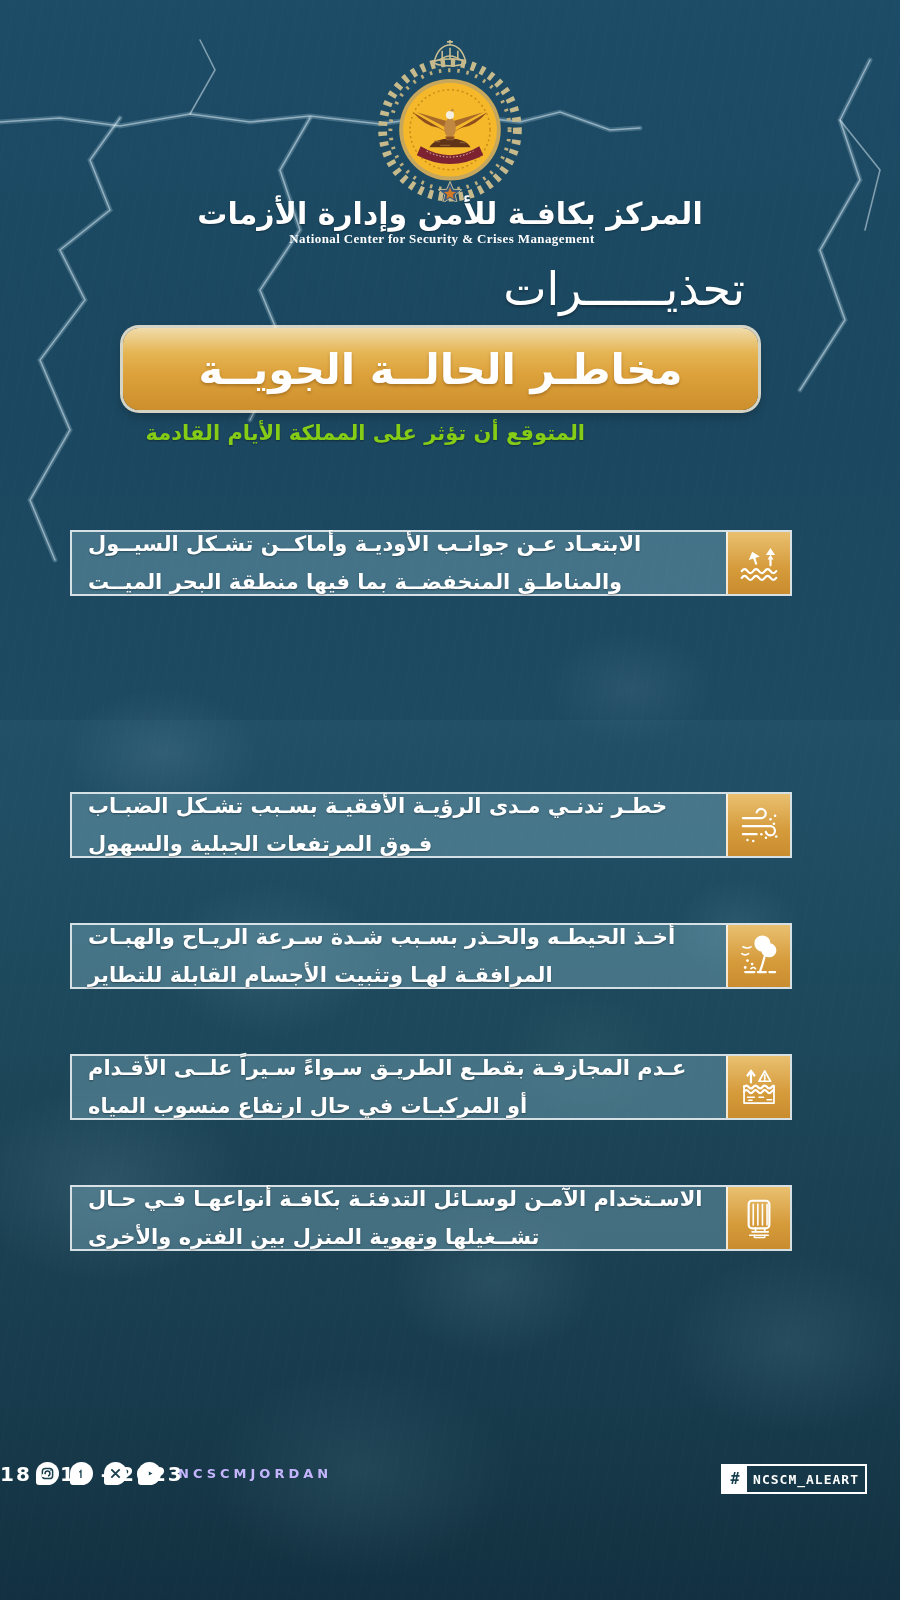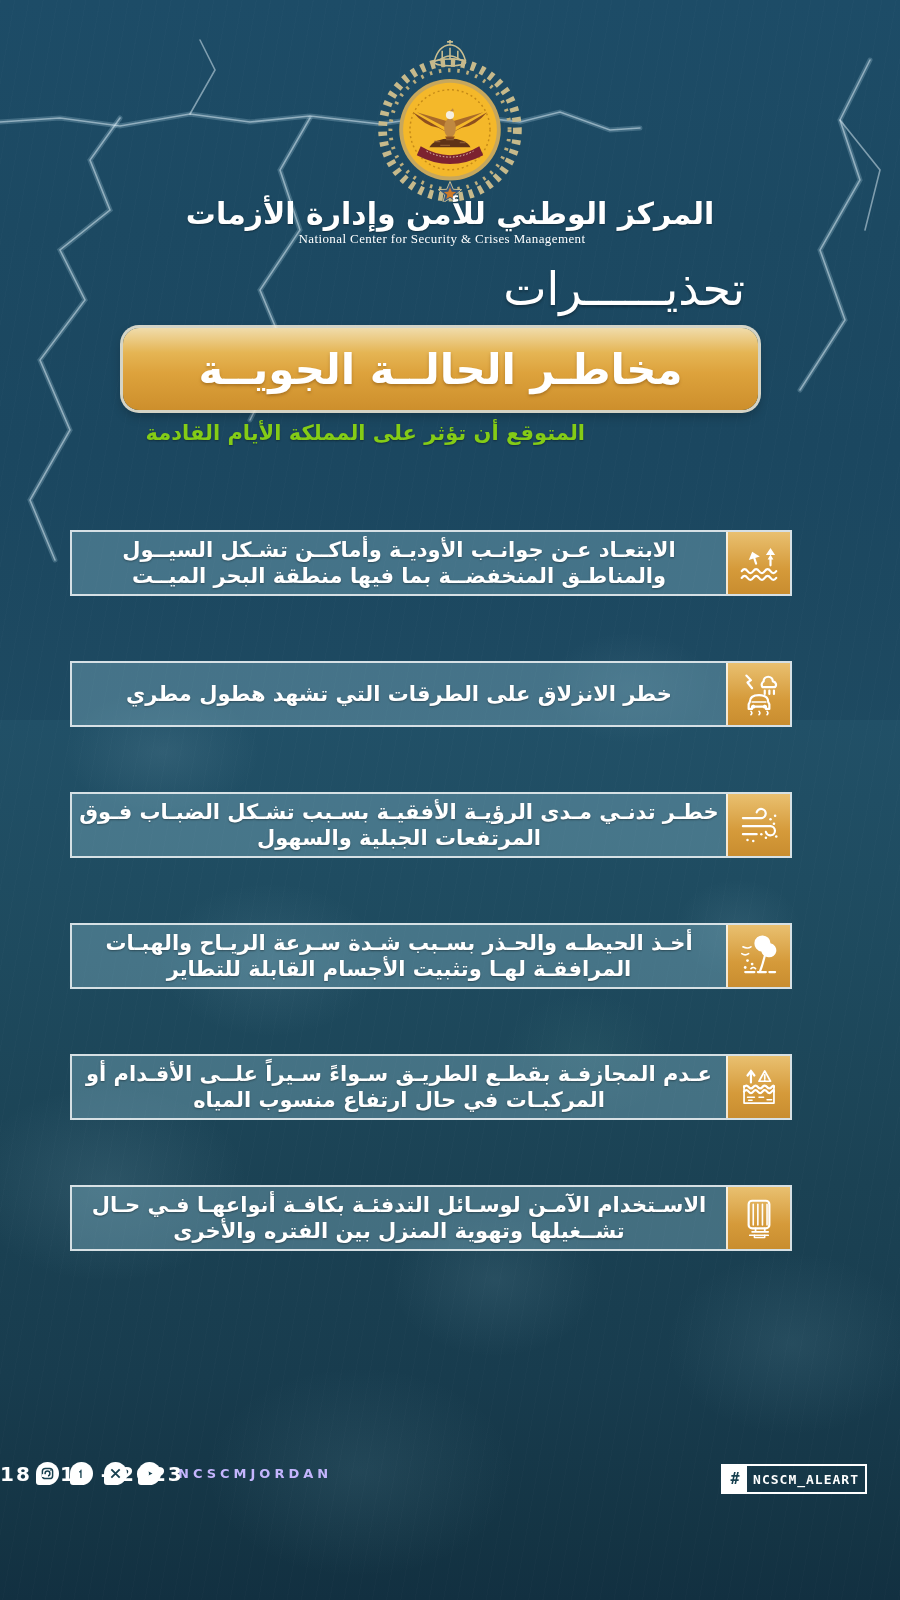--- a/index.html
+++ b/index.html
@@ -24,41 +24,41 @@
   }
   .rain{position:absolute;inset:0;opacity:.5;
     background:repeating-linear-gradient(100deg, rgba(255,255,255,.025) 0 1px, rgba(0,0,0,0) 1px 14px);}
   svg.lightning{position:absolute;left:0;top:0;}
 
   
   .emblem{position:absolute;left:330px;top:36px;width:240px;height:166px;}
   .org-ar{position:absolute;left:0;right:0;top:196px;text-align:center;color:#fff;
           font-size:30px;font-weight:bold;direction:rtl;text-shadow:0 1px 2px rgba(0,0,0,.35);}
   .org-en{position:absolute;left:0;right:16px;top:231px;text-align:center;color:#fff;
-          font-family:"Liberation Serif",serif;font-size:13px;font-weight:normal;letter-spacing:.4px;}
+          font-family:"Liberation Serif",serif;font-size:13px;font-weight:bold;letter-spacing:.4px;}
 
   
   .kicker{position:absolute;right:155px;top:262px;color:#fff;font-size:46px;font-weight:normal;
           direction:rtl;white-space:nowrap;text-shadow:0 2px 3px rgba(0,0,0,.3);}
   .banner{position:absolute;left:123px;top:328px;width:635px;height:82px;border-radius:16px;
           background:linear-gradient(180deg,#f0dcab 0%,#e5b554 30%,#dda23c 55%,#cd8f2c 100%);
           box-shadow:0 0 0 3px rgba(246,238,218,.85),0 5px 12px rgba(0,0,0,.3);
           display:flex;align-items:center;justify-content:center;}
   .banner span{color:#fff;font-size:42px;font-weight:bold;direction:rtl;white-space:nowrap;
                text-shadow:0 2px 3px rgba(140,90,20,.55);}
   .subtitle{position:absolute;right:315px;top:421px;color:#84cc16;font-size:21px;font-weight:bold;
             direction:rtl;white-space:nowrap;text-shadow:0 1px 2px rgba(0,0,0,.35);}
 
   
   .warning-row{position:absolute;left:70px;width:722px;height:66px;display:flex;align-items:stretch;
                background:rgba(130,180,198,.40);border:2px solid rgba(255,255,255,.78);
                box-sizing:border-box;}
   .warning-text{flex:1;display:flex;align-items:center;justify-content:center;direction:rtl;
-                color:#fff;font-size:21px;font-weight:bold;line-height:26px;text-align:center;
-                padding:0 6px;text-shadow:0 1px 2px rgba(0,0,0,.35);}
+                color:#fff;font-size:21px;font-weight:bold;line-height:38px;text-align:left;
+                padding:0 16px;text-shadow:0 1px 2px rgba(0,0,0,.35);}
   .icon-box{width:62px;flex:0 0 62px;border-left:2px solid rgba(255,255,255,.78);
             background:linear-gradient(180deg,#e9c070 0%,#d59a3a 60%,#c98d2f 100%);
             display:flex;align-items:center;justify-content:center;}
   .icon-box svg{width:46px;height:46px;stroke:#fff;fill:none;stroke-width:1.9;
                 stroke-linecap:round;stroke-linejoin:round;}
 
   
   .footer-social{position:absolute;left:36px;top:1462px;display:flex;align-items:center;gap:11px;}
   .social-pin{width:23px;height:23px;background:#fff;border-radius:50% 50% 50% 3px;
               display:flex;align-items:center;justify-content:center;color:#17404f;
@@ -128,21 +128,21 @@
     <path d="M115,103 h10 l-5,9 z" fill="#8e4f1e"></path>
     <path d="M99,114 a22,13 0 0 1 42,0 z" fill="#5e3317"></path>
     <path d="M104,108 h6 M116,106 h8 M130,109 h6 M110,112 h10" stroke="#8a5a30" stroke-width="1.5"></path>
 
     <path d="M90,113 q30,18 60,0 l4,9 q-34,18 -68,0 Z" fill="#7c2230"></path>
     <path d="M96,118 q24,12 48,0" stroke="#e8d9c2" stroke-width="1" stroke-dasharray="1.5 2" fill="none"></path>
 
     <polygon points="120,149 123.4,157 132,157.3 125.4,162.8 127.4,171 120,166.3 112.6,171 114.6,162.8 108,157.3 116.6,157" fill="#35587e" stroke="#cbbe90" stroke-width="1"></polygon>
     <polygon points="120,155 121.8,159.5 126.3,159.7 122.8,162.7 123.9,167 120,164.5 116.1,167 117.2,162.7 113.7,159.7 118.2,159.5" fill="#d07a28"></polygon>
   </svg>
-  <div class="org-ar">المركز الوطني للأمن وإدارة الأزمات</div>
+  <div class="org-ar">المركز بكافـة للأمن وإدارة الأزمات</div>
   <div class="org-en">National Center for Security  &amp;  Crises Management</div>
 
   <div class="kicker">تحذيــــــرات</div>
   <div class="banner">
     <span>مخاطـر الحالــة الجويــة</span>
   </div>
   <div class="subtitle">المتوقع أن تؤثر على المملكة الأيام القادمة</div>
 
   <div class="warning-row" style="top:530px">
     <div class="warning-text">الابتعـاد عـن جوانـب الأوديـة وأماكــن تشـكل السيــول والمناطـق المنخفضــة بما فيها منطقة البحر الميــت</div>
@@ -151,33 +151,20 @@
         <path d="M10,16 l5,-6 l5,6 z" fill="#fff" stroke="none" transform="rotate(-18 15 13)"></path>
         <path d="M15,16 v5" transform="rotate(-18 15 13)"></path>
         <path d="M26,13 l4,-6 l4,6 z M27.5,17 l2.5,-4.5 l2.5,4.5 z" fill="#fff" stroke="none"></path>
         <path d="M30,17 v5"></path>
         <path d="M5,27 q2.5,-3.5 5,0 t5,0 t5,0 t5,0 t5,0 t5,0"></path>
         <path d="M5,33 q2.5,-3.5 5,0 t5,0 t5,0 t5,0 t5,0 t5,0"></path>
       </svg>
     </div>
   </div>
 
-  <div class="warning-row" style="top:661px">
-    <div class="warning-text">خطر الانزلاق على الطرقات التي تشهد هطول مطري</div>
-    <div class="icon-box">
-      <svg viewBox="0 0 40 40">
-        <polyline points="9,4 13,8 10,10 14,15"></polyline>
-        <path d="M24,9 a4,4 0 0 1 8,0 a3,3 0 0 1 2,5 h-11 a3.5,3.5 0 0 1 1,-5"></path>
-        <path d="M25,17 v3 M29,17 v3 M33,17 v3"></path>
-        <path d="M12,27 q0,-6 8,-6 q8,0 8,6 l1,2 v4 h-3 v-2 h-12 v2 h-3 v-4 z"></path>
-        <path d="M14,27 h12 M15,30 a1,1 0 1 0 .1,0 M25,30 a1,1 0 1 0 .1,0" stroke-width="1.4"></path>
-        <path d="M13,35 q1.5,1.5 0,3 M20,35 q1.5,1.5 0,3 M27,35 q1.5,1.5 0,3" stroke-width="1.4"></path>
-      </svg>
-    </div>
-  </div>
 
   <div class="warning-row" style="top:792px">
     <div class="warning-text">خطـر تدنـي مـدى الرؤيـة الأفقيـة بسـبب تشـكل الضبـاب فـوق المرتفعات الجبلية والسهول</div>
     <div class="icon-box">
       <svg viewBox="0 0 40 40">
         <path d="M6,14 h16 a4,4 0 1 0 -4,-5"></path>
         <path d="M6,21 h24 a4,4 0 1 1 -4,5"></path>
         <path d="M6,28 h12"></path>
         <g fill="#fff" stroke="none">
           <circle cx="30" cy="15" r="1.1"></circle>

